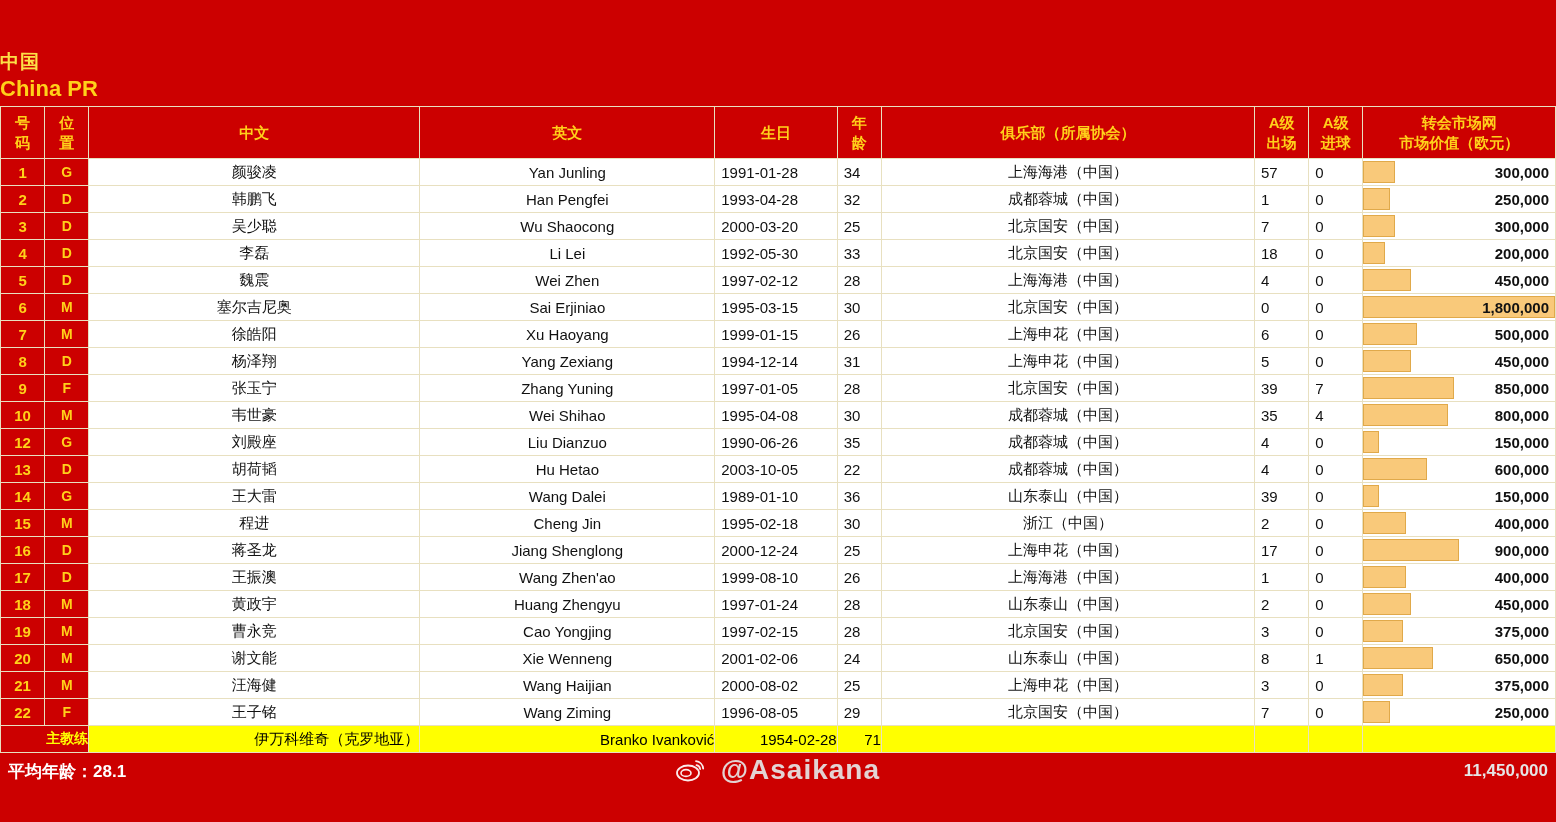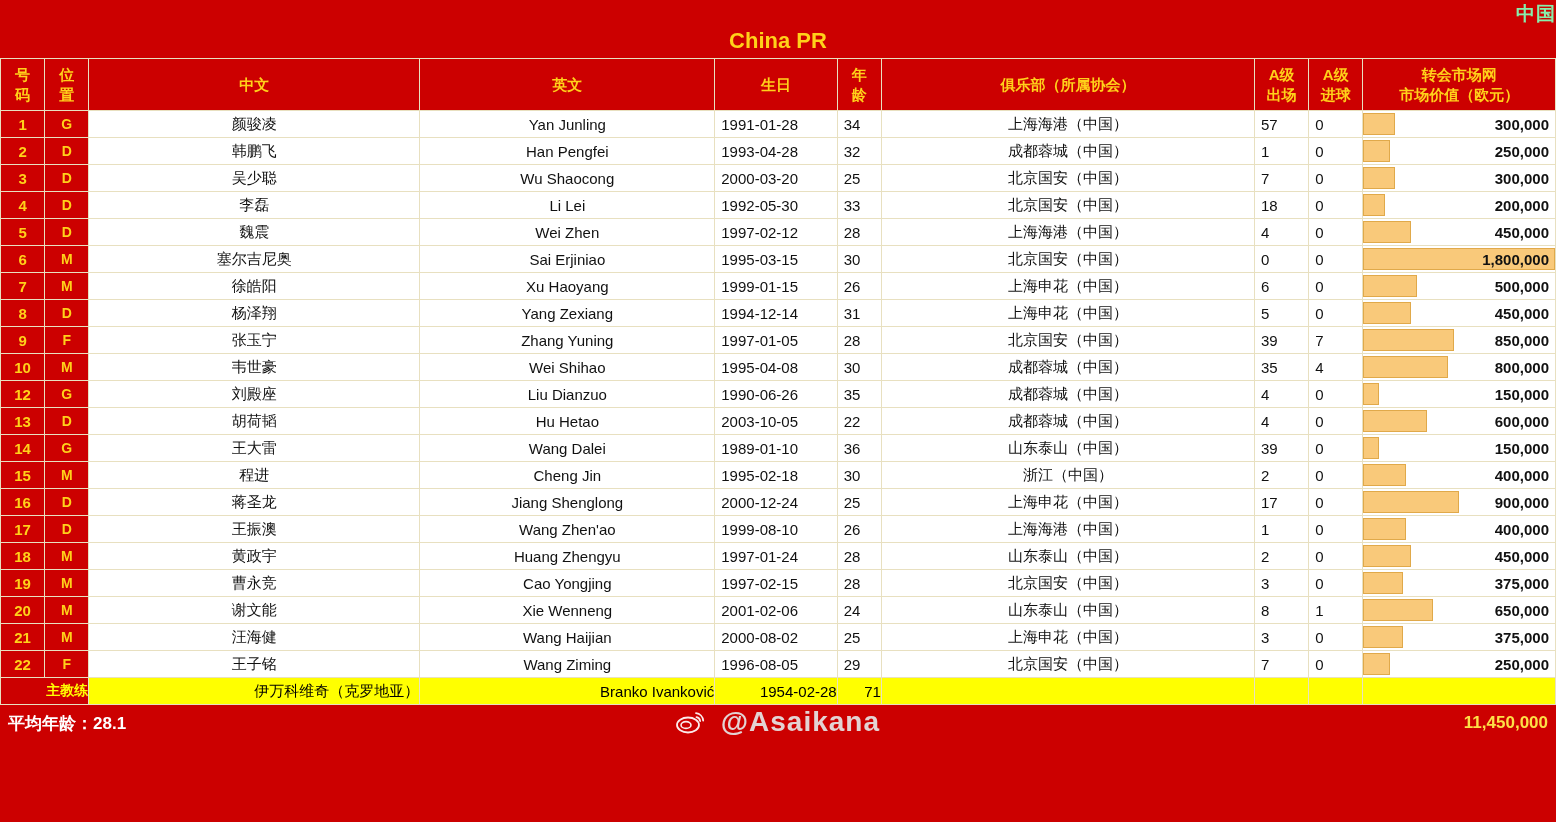--- a/index.html
+++ b/index.html
@@ -18,30 +18,30 @@
     height: 822px;
     background: #cc0000;
     box-sizing: border-box;
     display: flex;
     flex-direction: column;
     position: relative;
   }
   .title-zh {
     height: 28px;
     line-height: 28px;
-    text-align: right;
-    color: #86efac;
+    text-align: left;
+    color: #fde047;
     font-size: 19px;
     font-weight: bold;
     letter-spacing: 1px;
+    margin-top: 48px;
   }
   .title-en {
     height: 30px;
     line-height: 26px;
-    text-align: center;
     color: #ffd11a;
     font-size: 22px;
     font-weight: bold;
   }
   table {
     border-collapse: collapse;
     table-layout: fixed;
     width: 1556px;
   }
   th, td {
@@ -136,21 +136,21 @@
     display: flex;
     align-items: center;
     justify-content: space-between;
     padding: 15px 8px;
     box-sizing: border-box;
     font-weight: bold;
     font-size: 17px;
     position: relative;
   }
   .footer .avg { color: #ffffff; }
-  .footer .total { color: #fde047; }
+  .footer .total { color: #e5e5e5; }
   .watermark {
     position: absolute;
     left: 0; right: 0;
     text-align: center;
     color: #e5e5e5;
     opacity: 0.92;
     font-size: 28px;
     font-weight: bold;
     letter-spacing: 1px;
     pointer-events: none;

